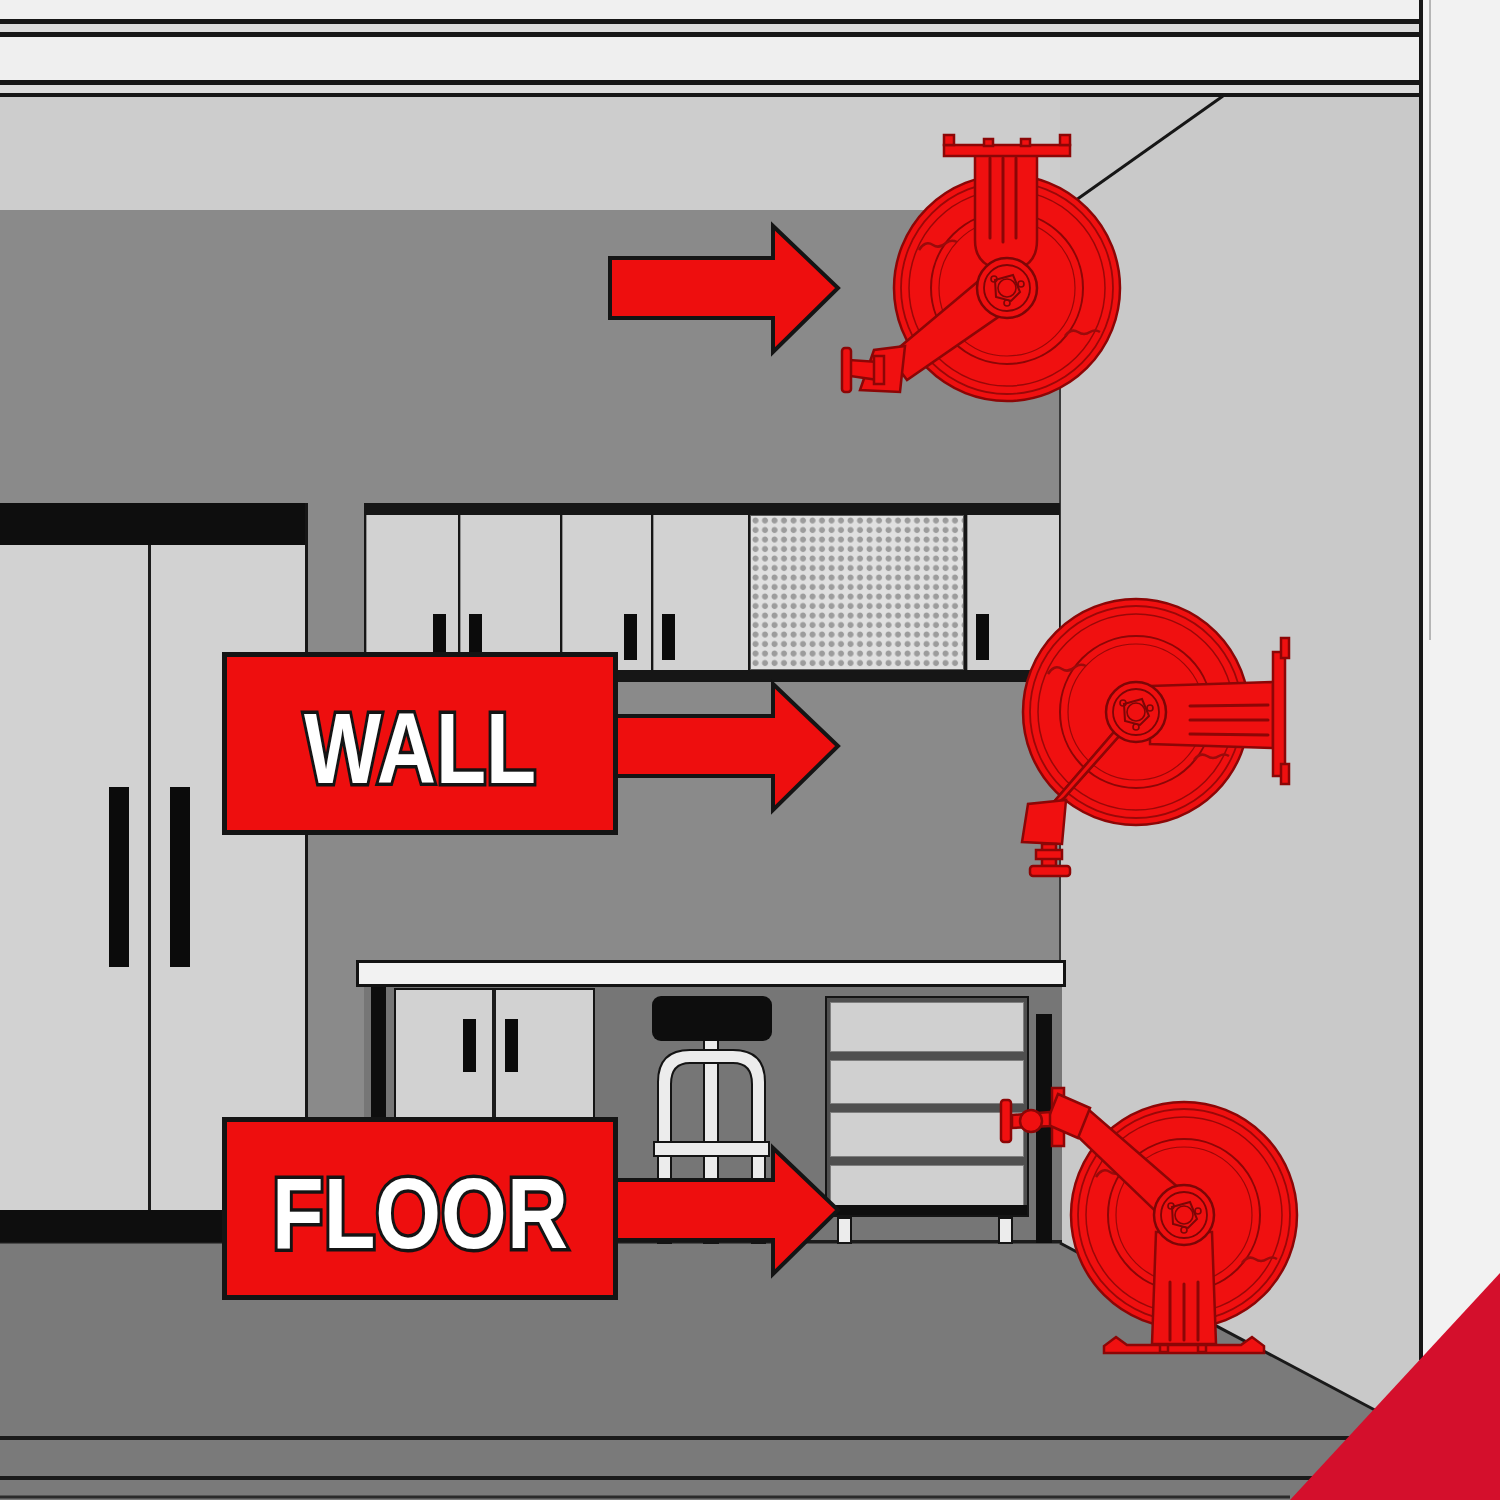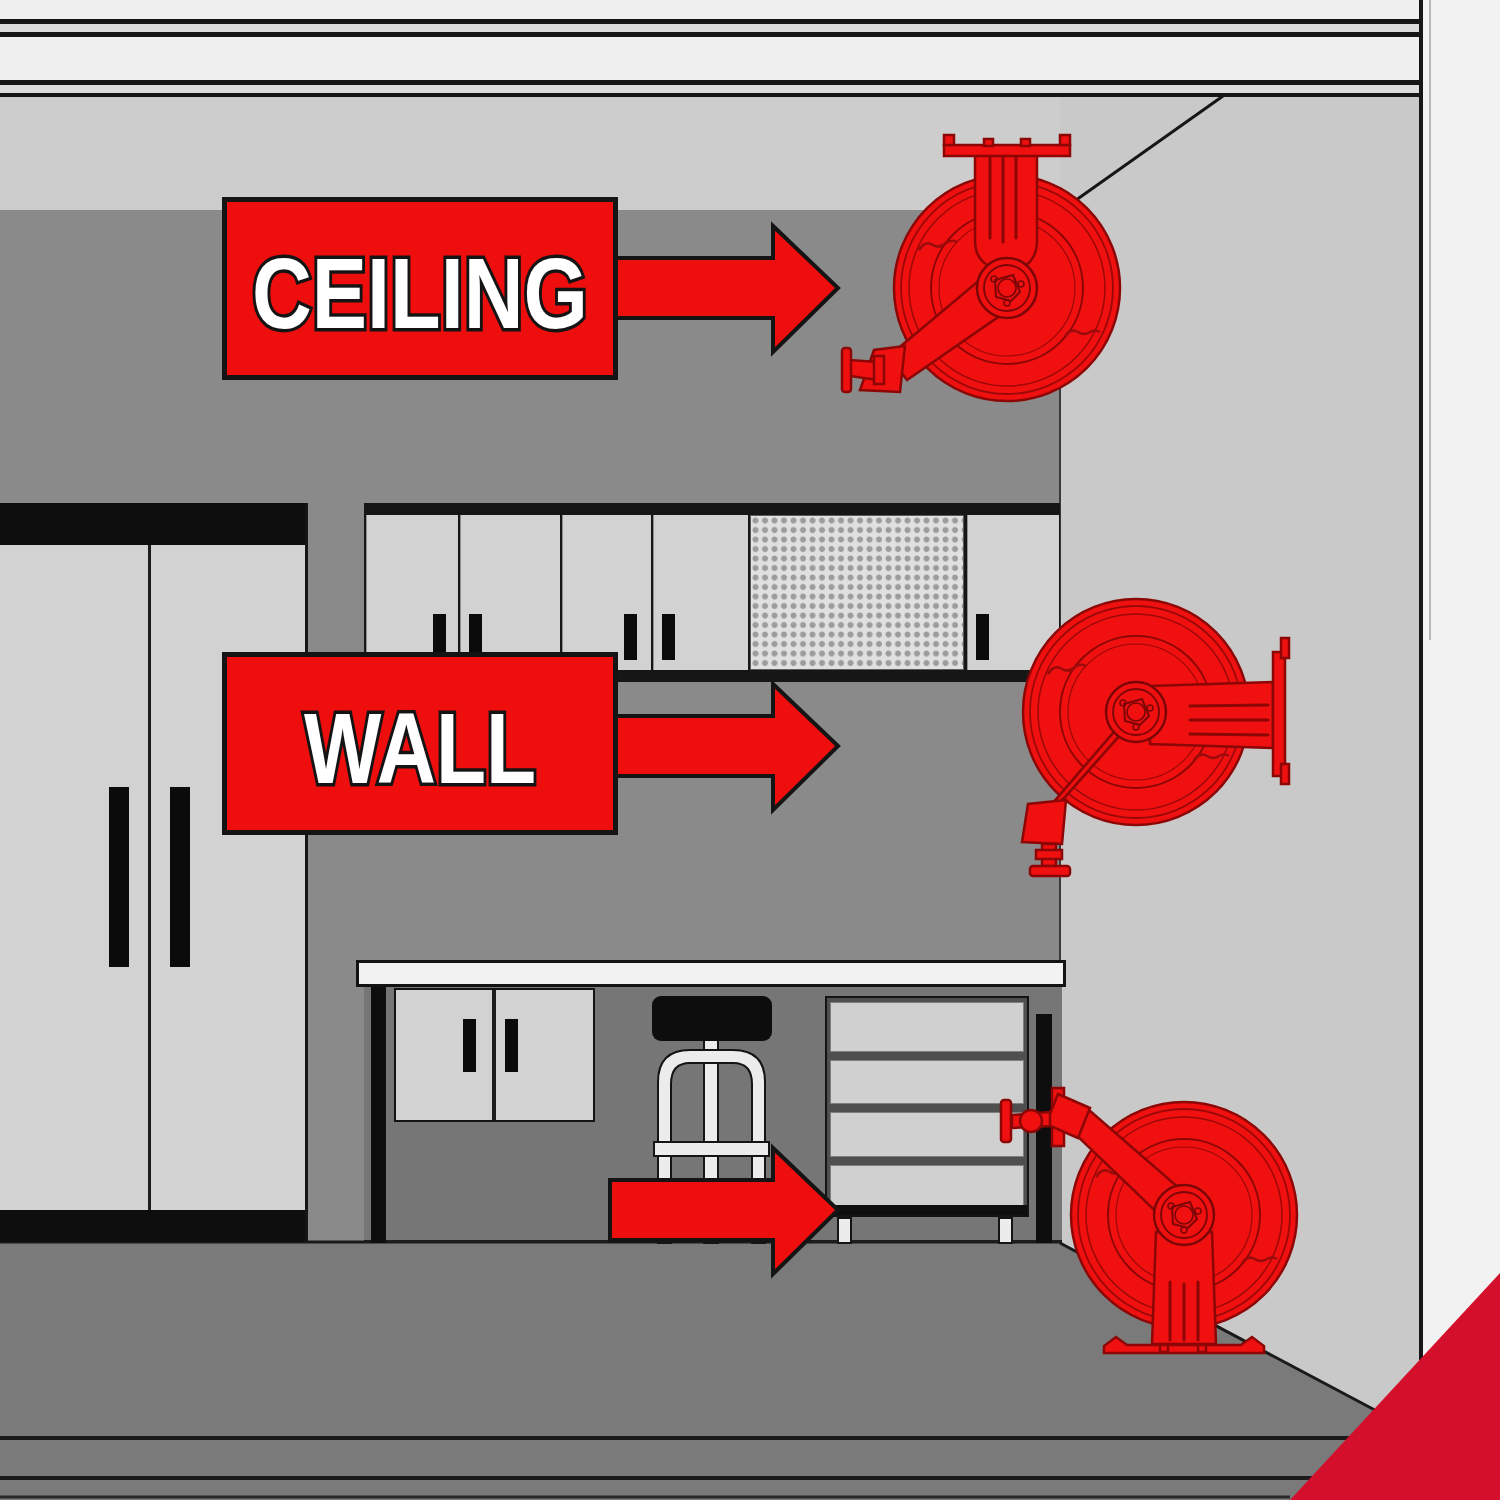--- a/index.html
+++ b/index.html
@@ -215,24 +215,24 @@
       <use href="#hub" x="1184" y="1215"></use>
     </g>
   </svg>
 
   <svg class="layer" width="1500" height="1500">
     <polygon points="610,258 773,258 773,226 838,288 773,352 773,318 610,318" fill="#ee0e0e" stroke="#141414" stroke-width="4"></polygon>
     <polygon points="610,716 773,716 773,684 838,746 773,810 773,776 610,776" fill="#ee0e0e" stroke="#141414" stroke-width="4"></polygon>
     <polygon points="610,1180 773,1180 773,1148 838,1210 773,1274 773,1240 610,1240" fill="#ee0e0e" stroke="#141414" stroke-width="4"></polygon>
   </svg>
 
-  <div class="abs label-box" style="left:222px;top:197px;">
-    <svg width="386" height="173" viewBox="0 0 386 173">
-      <text class="label-text" x="193" y="126" font-size="100" text-anchor="middle" textLength="336" lengthAdjust="spacingAndGlyphs">CEILING</text>
-    </svg>
-  </div>
   <div class="abs label-box" style="left:222px;top:652px;align-items:center;">
     <svg width="386" height="173" viewBox="0 0 386 173">
       <text class="label-text" x="193" y="126" font-size="100" text-anchor="middle" textLength="232" lengthAdjust="spacingAndGlyphs">WALL</text>
     </svg>
   </div>
+  <div class="abs label-box" style="left:222px;top:1117px;">
+    <svg width="386" height="173" viewBox="0 0 386 173">
+      <text class="label-text" x="193" y="126" font-size="100" text-anchor="middle" textLength="296" lengthAdjust="spacingAndGlyphs">FLOOR</text>
+    </svg>
+  </div>
 
 </div>
 
 </body></html>

